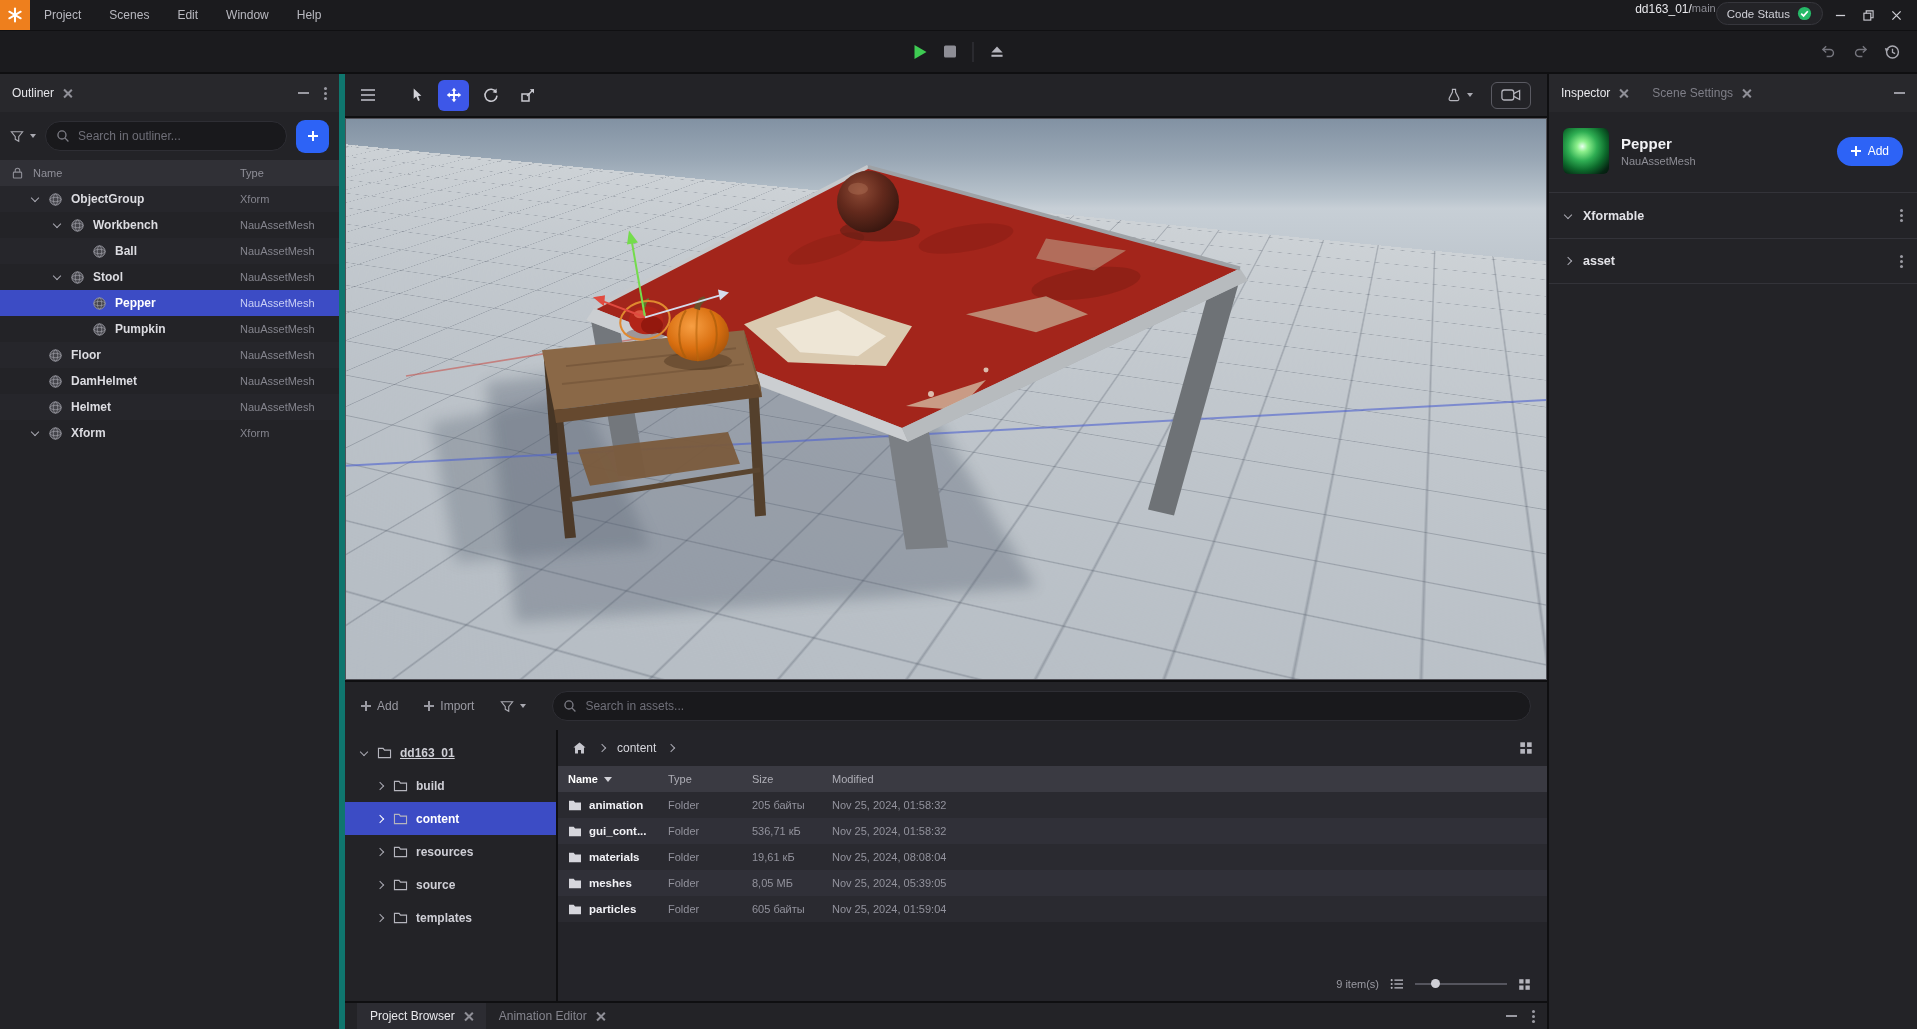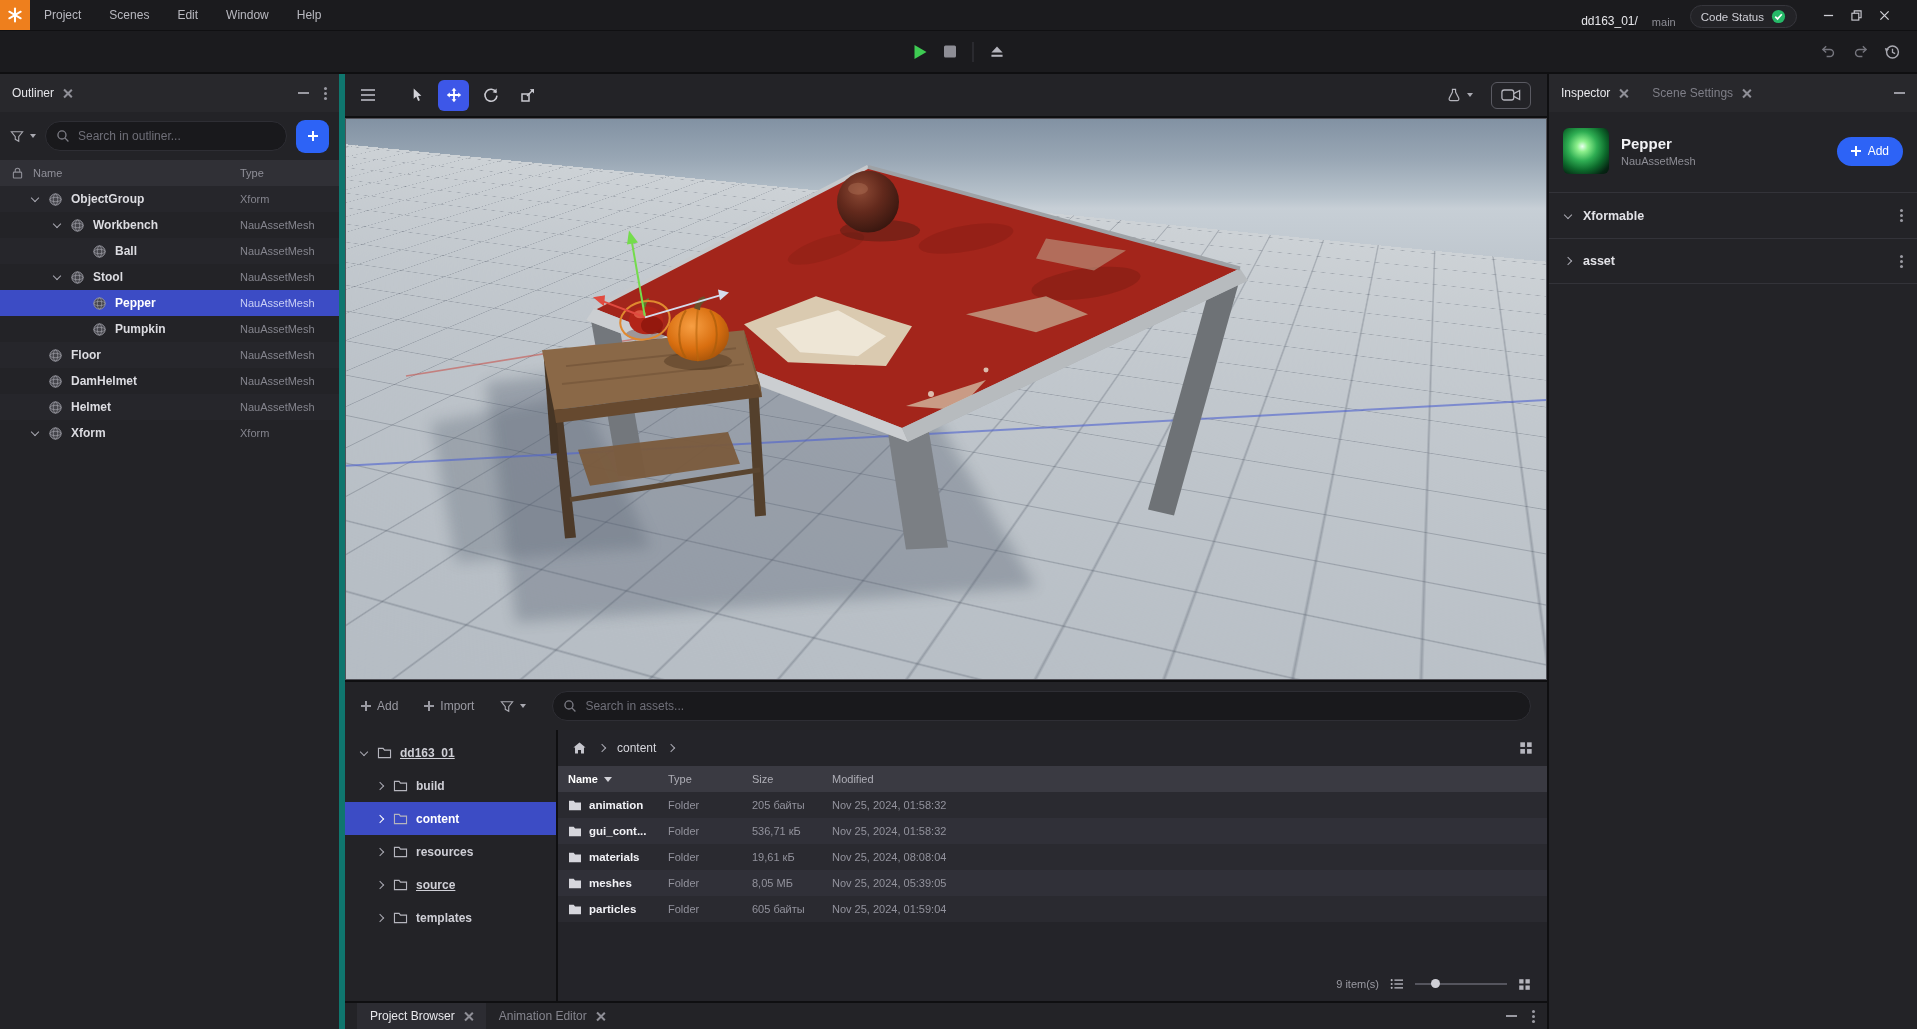--- a/index.html
+++ b/index.html
@@ -6,21 +6,21 @@
 html,body{background:#0e0e10}
 body{font-family:"Liberation Sans","DejaVu Sans",sans-serif}
 button{background:none;border:none;color:inherit;font:inherit;cursor:pointer;display:inline-flex;align-items:center;gap:6px;padding:0}
 .app{width:1917px;height:1029px;background:#131315;display:flex;flex-direction:column;color:#d9d9de;font-size:12px;overflow:hidden;position:relative}
 
 
 .menubar{height:30px;flex:0 0 30px;background:#1b1b1e;display:flex;align-items:center}
 .logo{width:30px;height:30px;background:#ee7f1d;display:flex;align-items:center;justify-content:center}
 .menus{display:flex;height:100%}
 .menu-item{padding:0 14px;color:#b9b9c0;font-size:12px}
-.mb-right{margin-left:auto;display:flex;align-items:flex-end;gap:14px;padding-right:20px}
+.mb-right{margin-left:auto;display:flex;align-items:flex-start;padding-right:8px}
 .proj{color:#e8e8ec}
 .branch{color:#8d8d95;font-size:11px}
 .code-status{display:flex;align-items:center;gap:7px;background:#232327;border:1px solid #36363c;border-radius:13px;padding:3px 10px;color:#cfcfd6;font-size:11.5px}
 .winbtns{display:flex;gap:2px;margin-left:4px}
 .winbtn{width:26px;height:26px;justify-content:center}
 
 
 .playbar{height:42px;flex:0 0 42px;background:#1b1b1e;border-top:1px solid #101012;position:relative}
 .play-center{position:absolute;left:50%;top:50%;transform:translate(-50%,-50%);display:flex;align-items:center;gap:16px}
 .vsep{width:1px;height:20px;background:#3a3a40}
@@ -606,21 +606,21 @@
   </div>
             <div class="t-row" style="padding-left: 30px;">
     <span class="chev closed"></span>
     <span style="display:inline-flex">
       <svg width="15" height="13" viewBox="0 0 16 14">
                   <path d="M1.5 2.5 h5 l1.5 2 h6.5 v8 h-13 z" fill="none" stroke="#b5b5bd" stroke-width="1.2"></path>
                 </svg>
     </span>
     <span>resources</span>
   </div>
-            <div class="t-row" style="padding-left: 30px; text-decoration: underline;">
+            <div class="t-row" style="padding-left: 30px;">
     <span class="chev closed"></span>
     <span style="display:inline-flex">
       <svg width="15" height="13" viewBox="0 0 16 14">
                   <path d="M1.5 2.5 h5 l1.5 2 h6.5 v8 h-13 z" fill="none" stroke="#b5b5bd" stroke-width="1.2"></path>
                 </svg>
     </span>
     <span>source</span>
   </div>
             <div class="t-row" style="padding-left: 30px;">
     <span class="chev closed"></span>

